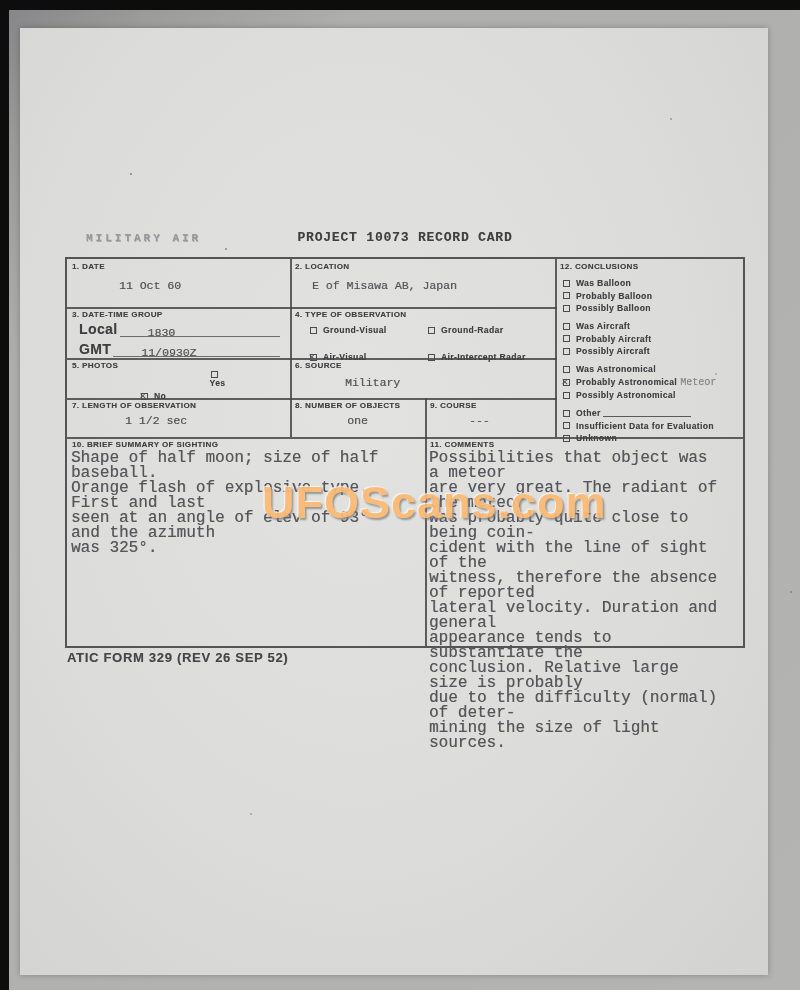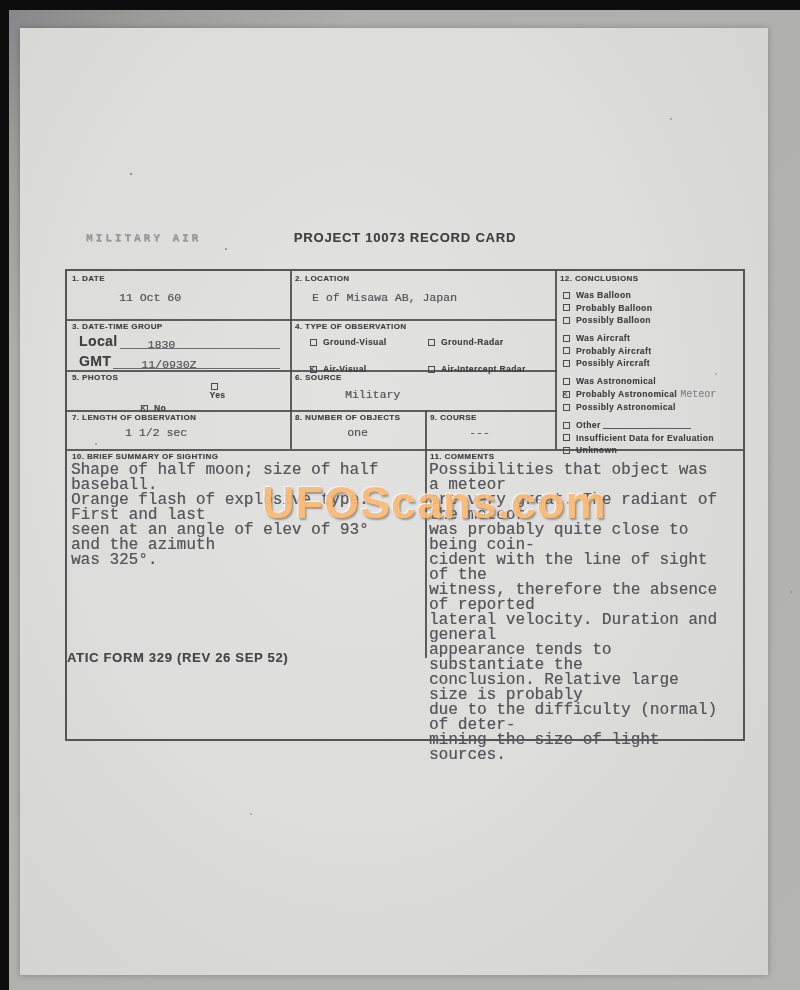--- a/index.html
+++ b/index.html
@@ -19,26 +19,26 @@
 
   
   .typed { font-family:"Liberation Mono","DejaVu Sans Mono",monospace; color:#55555a;
            text-shadow:0.4px 0.4px 0.5px rgba(90,90,95,0.55); }
   .printed { font-family:"Liberation Sans",sans-serif; font-weight:bold; color:#3f3f42;
              letter-spacing:0.4px; text-shadow:0.3px 0.3px 0.4px rgba(70,70,72,0.4); }
 
   .stamp { position:absolute; left:86px; top:232px; font-family:"Liberation Mono",monospace; font-weight:bold;
            font-size:11px; letter-spacing:3px; color:#98989c; text-shadow:0.5px 0.5px 0.6px rgba(140,140,145,0.6); }
   .title { position:absolute; left:245px; top:230px; width:320px; text-align:center;
-           font-size:13px; letter-spacing:0.8px; }
+           font-size:13px; letter-spacing:0.8px;font-family:Liberation Mono, monospace; }
   .footer { position:absolute; left:67px; top:650px; font-size:13px; letter-spacing:0.7px; color:#46464a; }
 
   
-  .card { position:absolute; left:65px; top:257px; width:680px; height:472px;
-          border:2px solid rgba(66,66,68,0.88);margin-top:12px; }
+  .card { position:absolute; left:65px; top:257px; width:680px; height:391px;
+          border:2px solid rgba(66,66,68,0.88); }
   .hl, .vl { position:absolute; background:rgba(70,70,72,0.85); }
   .hl { height:2px; } .vl { width:2px; }
   .cell { position:absolute; overflow:visible; }
   .cell-label { font-size:8px; padding:3px 0 0 5px; white-space:nowrap; }
 
   .val { font-size:11.5px; white-space:pre; }
 
   
   .opt { display:flex; align-items:center; white-space:nowrap; }
   .cb { width:7px; height:7px; border:1.2px solid #4c4c50; display:inline-block; position:relative;

